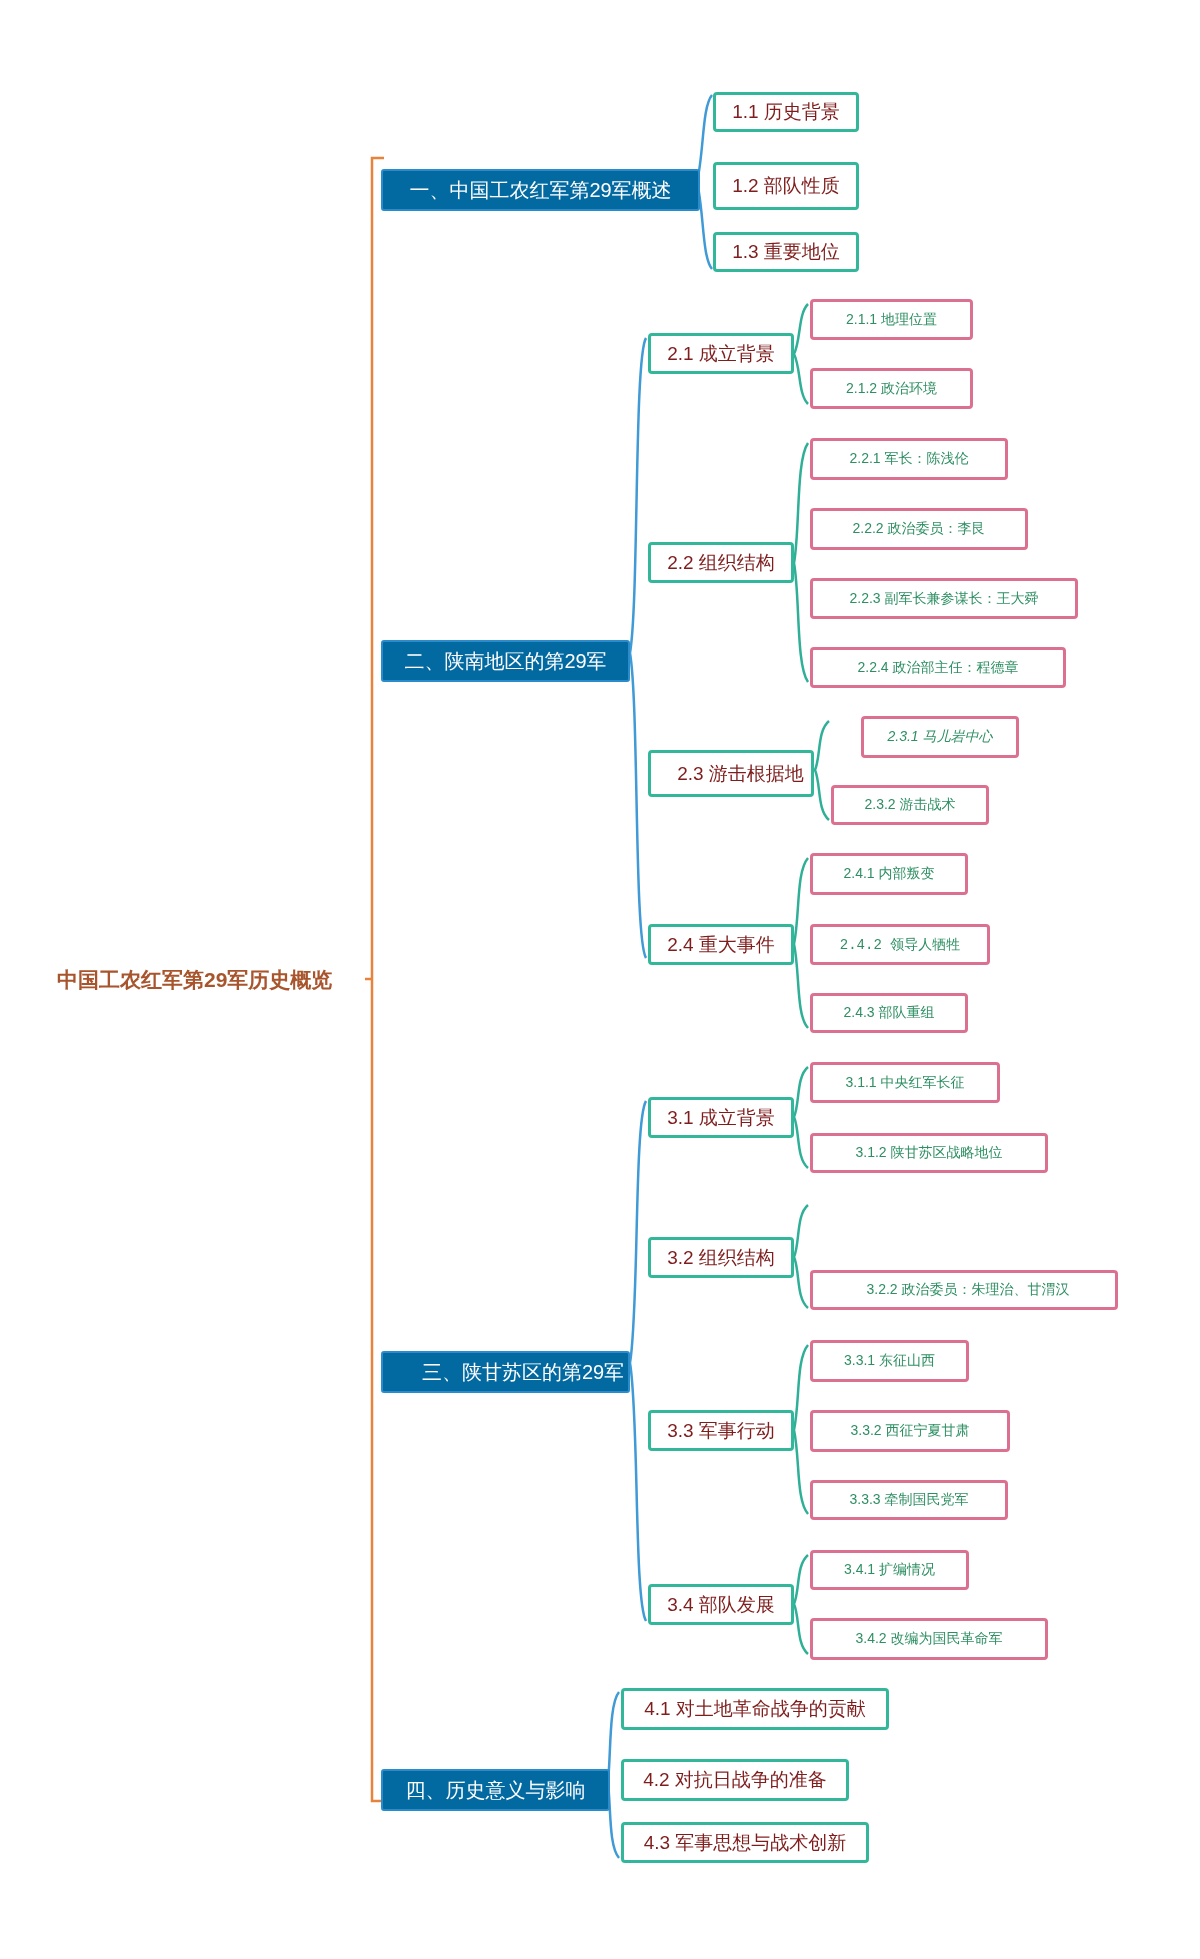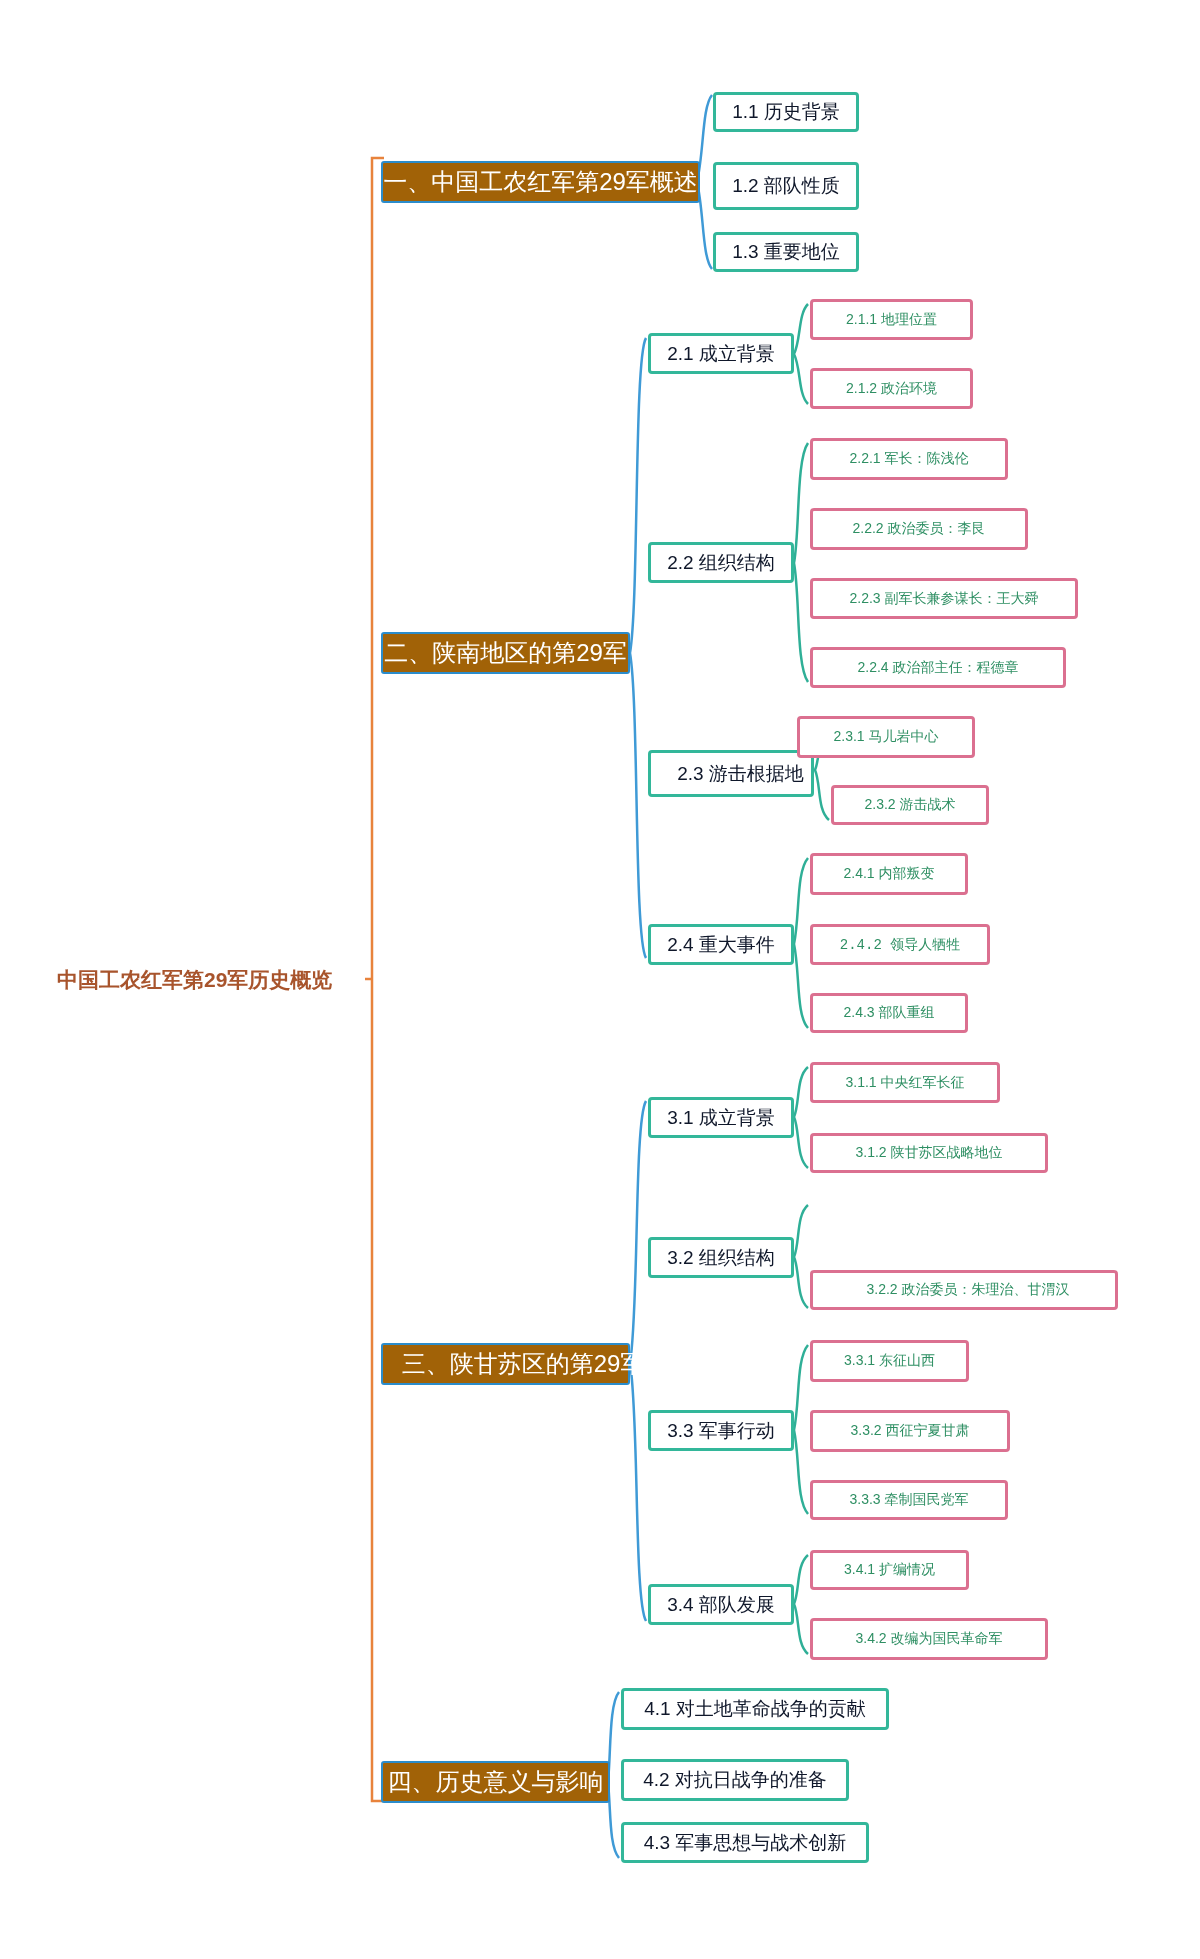--- a/index.html
+++ b/index.html
@@ -3,23 +3,23 @@
 <meta charset="utf-8">
 <style>
   html,body{margin:0;padding:0;background:#ffffff;}
   body{font-family:"Liberation Sans","DejaVu Sans",sans-serif;}
   #canvas{position:relative;width:1200px;height:1959px;background:#ffffff;overflow:hidden;}
   #wires{position:absolute;left:0;top:0;width:1200px;height:1959px;}
   .node{position:absolute;display:flex;align-items:center;justify-content:center;
         white-space:nowrap;box-sizing:border-box;background:#ffffff;}
   .root-label{position:absolute;font-size:21px;font-weight:bold;color:#A8542C;
         white-space:nowrap;background:transparent;}
-  .branch{background:#a16207;border:2px solid #2B8CCB;border-radius:3px;
-        color:#ffffff;font-size:24px;}
-  .lvl2{border:3px solid #33B79A;border-radius:4px;color:#0f172a;font-size:19px;}
+  .branch{background:#0369a1;border:2px solid #2B8CCB;border-radius:3px;
+        color:#ffffff;font-size:20px;margin-top:8px;}
+  .lvl2{border:3px solid #33B79A;border-radius:4px;color:#7f1d1d;font-size:19px;}
   .leaf{border:3px solid #DB7090;border-radius:4px;color:#2E8F63;font-size:14px;}
 </style>
 </head>
 <body>
 
 <div id="canvas">
 
   <svg id="wires" viewBox="0 0 1200 1959">
 
     <path d="M384,158 L372,158 L372,1801 L384,1801" fill="none" stroke="#E8833C" stroke-width="2.5"></path>
@@ -52,21 +52,21 @@
   <div class="node leaf" style="left:810px;top:299px;width:163px;height:41px;">2.1.1 地理位置</div>
   <div class="node leaf" style="left:810px;top:368px;width:163px;height:41px;">2.1.2 政治环境</div>
 
   <div class="node lvl2" style="left:648px;top:542px;width:146px;height:41px;">2.2 组织结构</div>
   <div class="node leaf" style="left:810px;top:438px;width:198px;height:42px;">2.2.1 军长：陈浅伦</div>
   <div class="node leaf" style="left:810px;top:508px;width:218px;height:42px;">2.2.2 政治委员：李艮</div>
   <div class="node leaf" style="left:810px;top:578px;width:268px;height:41px;">2.2.3 副军长兼参谋长：王大舜</div>
   <div class="node leaf" style="left:810px;top:647px;width:256px;height:41px;">2.2.4 政治部主任：程德章</div>
 
   <div class="node lvl2" style="left:648px;top:750px;width:166px;height:47px;padding-left:19px;">2.3 游击根据地</div>
-  <div class="node leaf" style="left:797px;top:716px;width:178px;height:42px;">2.3.1 马儿岩中心</div>
+  <div class="node leaf" style="left:861px;top:716px;width:158px;height:42px;font-style:italic;">2.3.1 马儿岩中心</div>
   <div class="node leaf" style="left:831px;top:785px;width:158px;height:40px;">2.3.2 游击战术</div>
 
   <div class="node lvl2" style="left:648px;top:924px;width:146px;height:41px;">2.4 重大事件</div>
   <div class="node leaf" style="left:810px;top:853px;width:158px;height:42px;">2.4.1 内部叛变</div>
   <div class="node leaf" style="left:810px;top:924px;width:180px;height:41px;font-family:Liberation Mono, monospace;">2.4.2 领导人牺牲</div>
   <div class="node leaf" style="left:810px;top:993px;width:158px;height:40px;">2.4.3 部队重组</div>
 
   <div class="node branch" style="left:381px;top:1343px;width:249px;height:42px;padding-left:35px;">三、陕甘苏区的第29军</div>
   <div class="node lvl2" style="left:648px;top:1097px;width:146px;height:41px;">3.1 成立背景</div>
   <div class="node leaf" style="left:810px;top:1062px;width:190px;height:41px;">3.1.1 中央红军长征</div>

